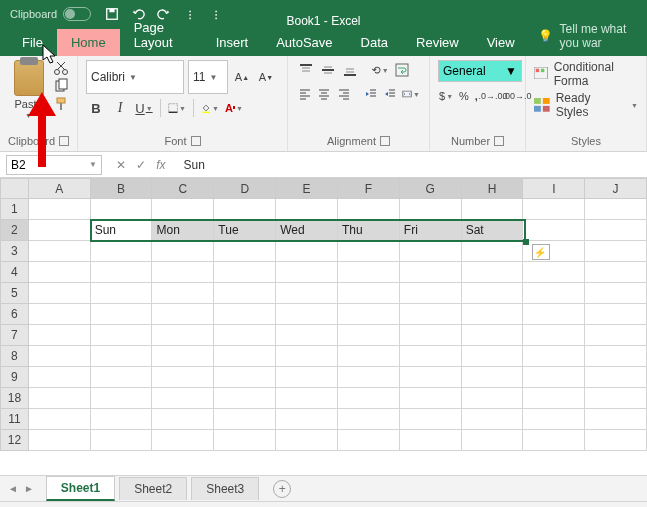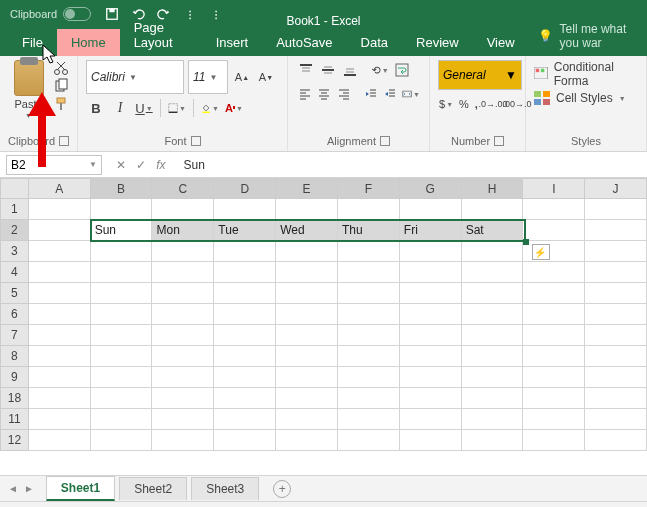--- a/index.html
+++ b/index.html
@@ -28,33 +28,33 @@
 .group-body { flex:1; display:flex; flex-direction:column; gap:4px; }
 
 .paste-col { display:flex; flex-direction:column; align-items:center; width:48px; gap:2px; }
 .paste-icon { width:30px; height:36px; background:linear-gradient(#d9b36a,#c99a4a); border:1px solid #b38640; border-radius:3px; position:relative; }
 .paste-icon::after { content:""; position:absolute; left:5px; top:-4px; width:18px; height:8px; background:#888; border-radius:2px; }
 .paste-label { font-size:11px; color:#444; }
 .clip-side { display:flex; flex-direction:column; gap:4px; }
 .small-ic { width:16px; height:14px; }
 
 .font-row { display:flex; align-items:center; gap:4px; }
-.combo { background:#fff; border:1px solid #c5c5c5; height:32px; display:flex; align-items:center; padding:16px 4px; font-size:12px; color:#333;font-style:italic; }
+.combo { background:#fff; border:1px solid #c5c5c5; height:32px; display:flex; align-items:center; padding:16px 4px; font-size:12px; color:#333; }
 .combo .dd { margin-left:4px; font-size:8px; color:#666; }
 .icbtn { width:20px; height:20px; display:flex; align-items:center; justify-content:center; font-size:11px; color:#444; border:1px solid transparent; }
 .icbtn svg { width:14px; height:14px; }
 .icbtn .dd { font-size:7px; margin-left:1px; color:#777; }
 .bold { font-weight:bold; font-size:13px; }
 .italic { font-style:italic; font-family:"Times New Roman",serif; font-size:14px; }
 .underline { text-decoration:underline; font-size:13px; }
 
 .align-grid { display:flex; flex-direction:column; gap:4px; }
 .align-row { display:flex; gap:2px; }
 
-.num-combo { background:#eab308; border:1px solid #c5c5c5; height:30px; width:84px; display:flex; align-items:center; justify-content:space-between; padding:0 4px; font-size:12px;font-style:italic; }
+.num-combo { background:#5eead4; border:1px solid #c5c5c5; height:22px; width:84px; display:flex; align-items:center; justify-content:space-between; padding:0 4px; font-size:12px; }
 
 .styles-col { display:flex; flex-direction:column; gap:3px; }
 .style-btn { display:flex; align-items:center; gap:6px; font-size:12px; color:#444; }
 .style-ic { width:16px; height:14px; }
 
 .dlg-launcher { width:10px; height:10px; border:1px solid #888; position:relative; }
 .dlg-launcher::after { content:""; position:absolute; right:-1px; bottom:-1px; width:5px; height:5px; border-right:1px solid #888; border-bottom:1px solid #888; }
 
 
 .fbar { height: 26px; border-bottom: 1px solid #d4d4d4; display:flex; align-items:center; background:#fff; }
@@ -343,21 +343,21 @@
             </svg></span>
           <span>Conditional Forma</span>
         </div>
       <div class="style-btn">
           <span class="style-ic"><svg viewBox="0 0 16 14">
               <rect x="0" y="0" width="7" height="6" fill="#9c6"></rect>
               <rect x="9" y="0" width="7" height="6" fill="#f90"></rect>
               <rect x="0" y="8" width="7" height="6" fill="#69c"></rect>
               <rect x="9" y="8" width="7" height="6" fill="#c66"></rect>
             </svg></span>
-          <span>Cell Styles</span>
+          <span>Ready Styles</span>
           <span class="dd" style="font-size:7px;color:#777">▼</span>
         </div>
     </div>
     <div class="group-label">
         <span>Styles</span>
       </div>
   </div>
 </div>
 
 <div class="fbar">

